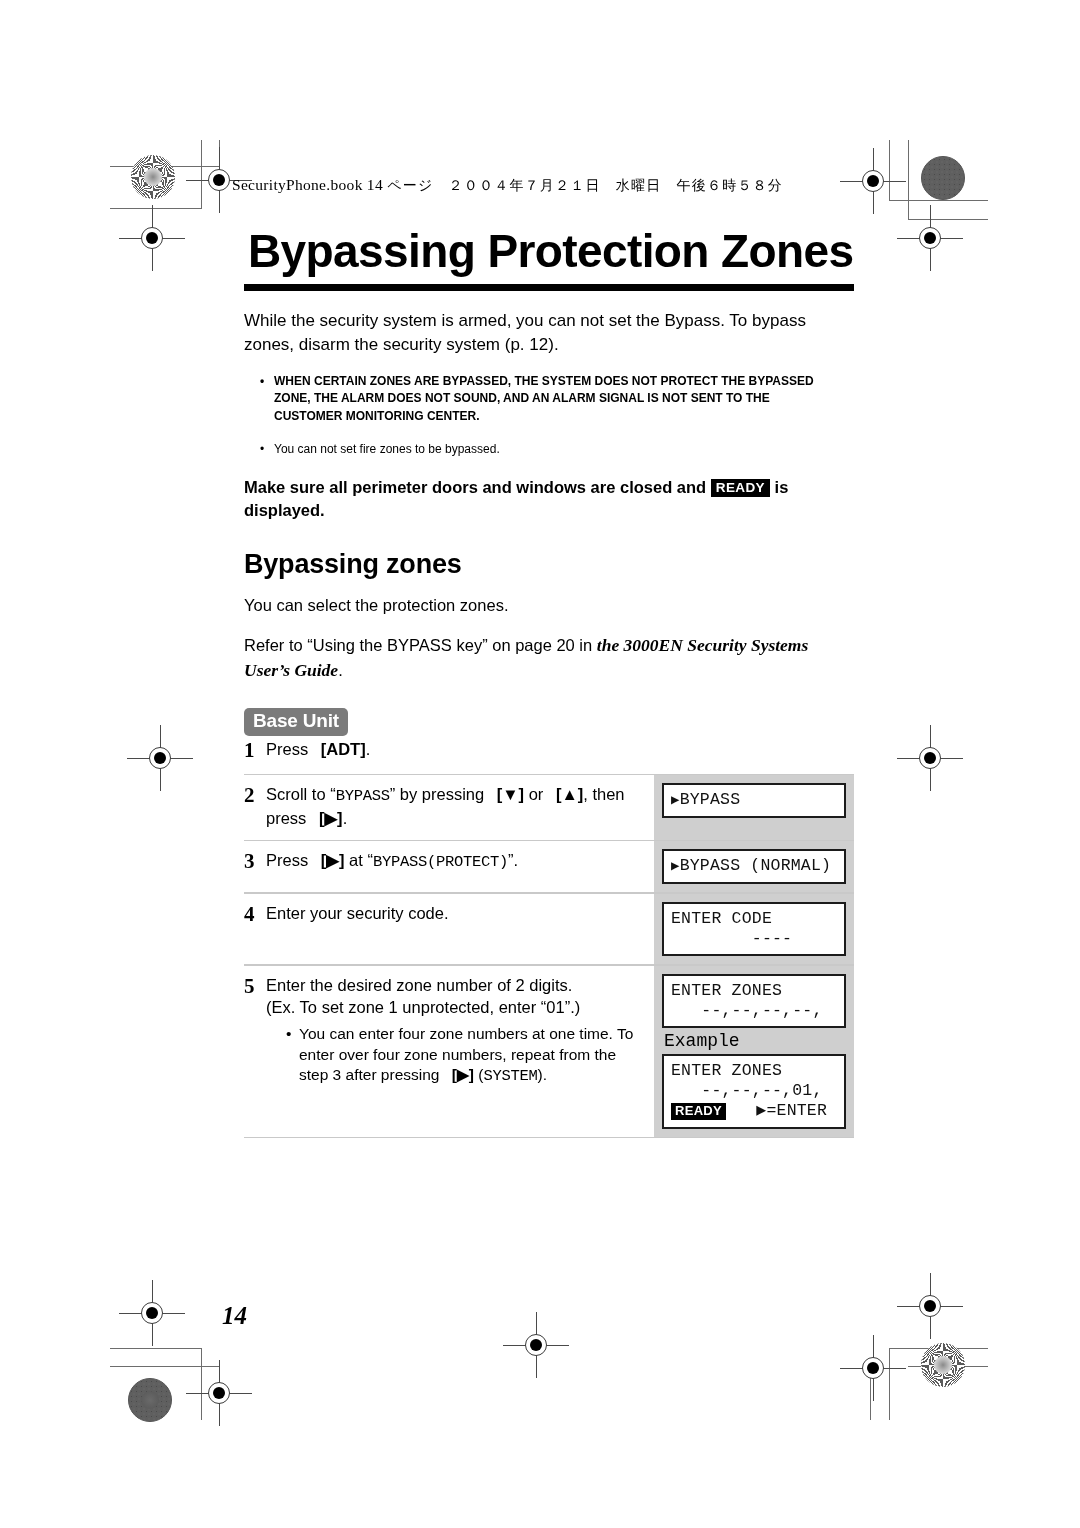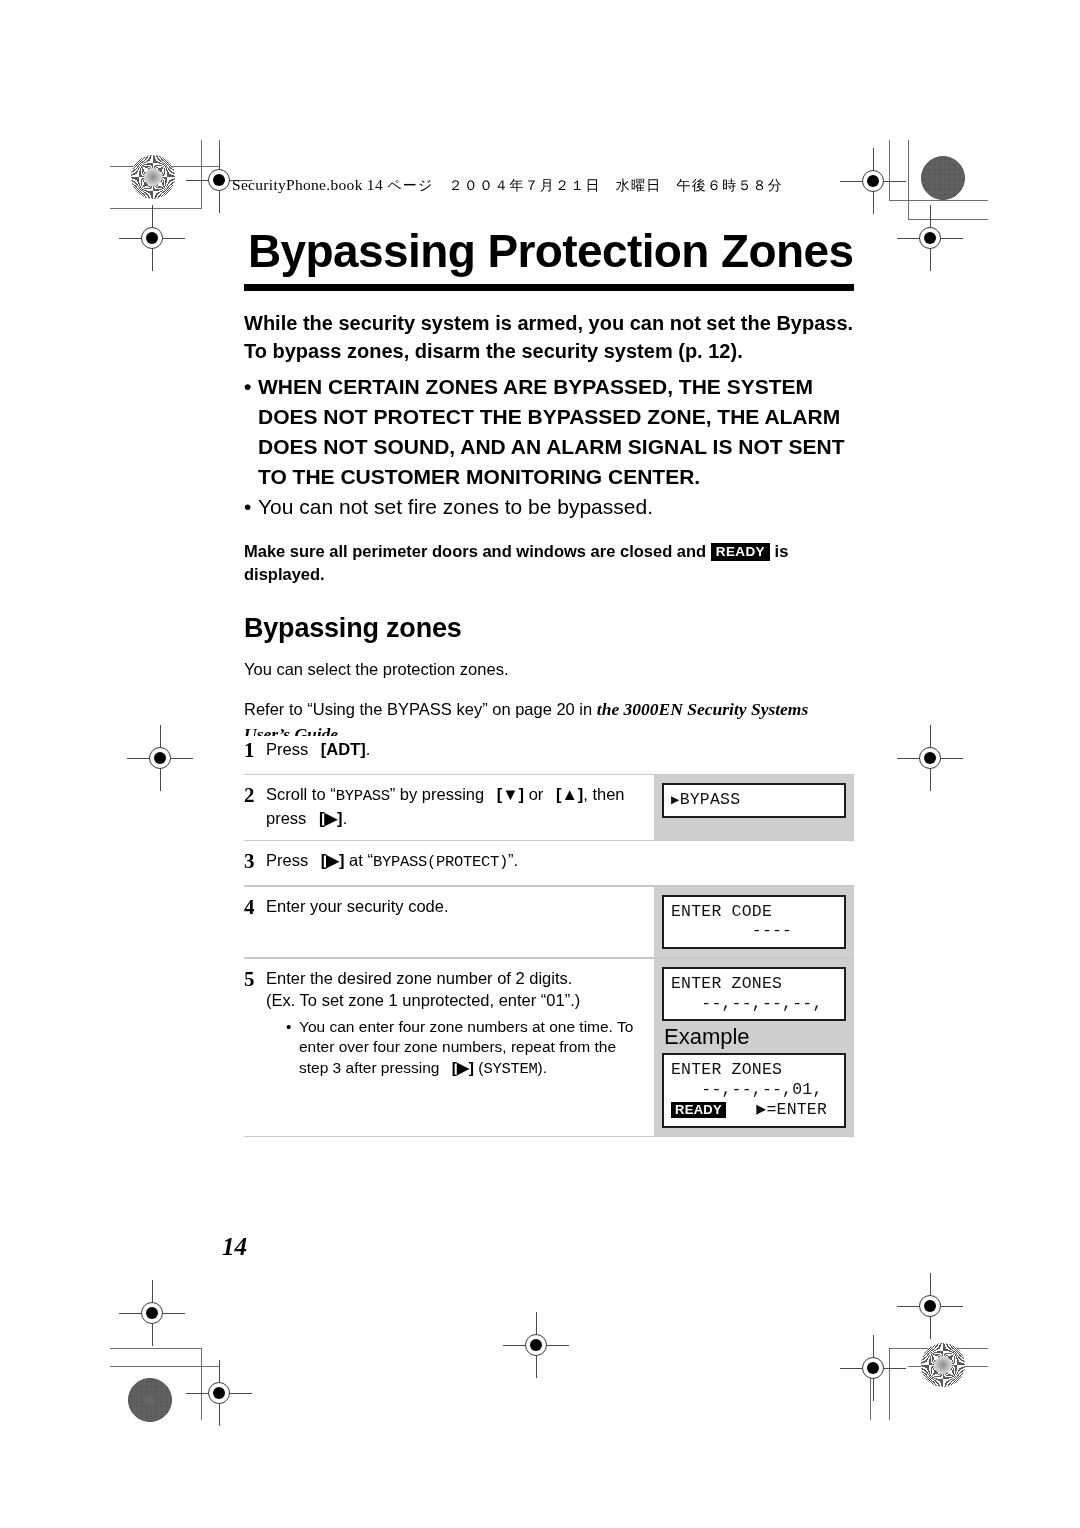--- a/index.html
+++ b/index.html
@@ -46,23 +46,23 @@
   
   .content{position:absolute;left:244px;top:228px;width:610px;}
 
   h1.title{
     font-size:46px;font-weight:bold;letter-spacing:-0.6px;
     margin:0 0 0 4px;line-height:1.0;
   }
   .titlerule{height:7px;background:#000;margin:10px 0 18px 0;width:610px;}
 
   p.body{font-size:16.5px;line-height:1.42;margin:0 0 16px 0;}
-  p.bold{font-size:20px;line-height:1.42;margin:0 0 6px 0;font-weight:bold;}
+  p.bold{font-size:17px;line-height:1.42;margin:0 0 6px 0;font-weight:normal;}
   ul.bul{list-style:none;margin:0;padding:0;}
-  ul.bul li{font-size:21px;line-height:1.43;position:relative;padding-left:14px;margin:0;}
+  ul.bul li{font-size:12px;line-height:1.43;position:relative;padding-left:14px;margin:16px;}
   ul.bul li:before{content:"\2022";position:absolute;left:0;top:0;}
   ul.bul li.caps{font-weight:bold;padding-left:14px;}
 
   .mk{font-size:16.5px;line-height:1.42;font-weight:bold;margin:18px 0 0 0;}
   .readybadge{
     display:inline-block;background:#000;color:#fff;font-weight:bold;
     font-size:13.5px;letter-spacing:0.4px;padding:1px 5px 2px 5px;
     vertical-align:1px;line-height:1.15;
     font-family:"Liberation Sans", sans-serif;
   }
@@ -96,26 +96,26 @@
 
   
   .lcd{
     background:#fff;border:2.2px solid #1b1b1b;box-sizing:border-box;
     padding:5px 7px 6px 7px;
     font-family:"Liberation Mono", monospace;font-size:16.5px;line-height:1.2;
     letter-spacing:0.2px;color:#111;
   }
   .lcd .l{white-space:pre;}
   .lcd .tri{font-size:14px;}
-  .exlabel{font-family:Liberation Sans, sans-serif;font-size:22px;margin:3px 0 3px 2px;}
+  .exlabel{font-family:Liberation Mono, monospace;font-size:18px;margin:3px 0 3px 2px;}
   .ready2{display:inline-block;background:#000;color:#fff;font-weight:bold;
           font-family:"Liberation Sans", sans-serif;font-size:13px;
           padding:0px 4px 1px 4px;letter-spacing:0.3px;}
 
-  .pagenum{position:absolute;left:222px;top:1233px;
+  .pagenum{position:absolute;left:222px;top:1302px;
     font-family:"Liberation Serif", serif;font-style:italic;font-weight:bold;font-size:25px;}
 </style>
 </head>
 <body>
 
 <div class="page">
 
   <div class="cropline" style="left:110px;top:166px;width:110px;height:1.2px;"></div>
   <div class="cropline" style="left:219px;top:140px;width:1.2px;height:27px;"></div>
   <div class="cropline" style="left:110px;top:208px;width:92px;height:1.2px;"></div>
@@ -265,20 +265,25 @@
       </div>
     </div>
     <div class="sep"></div>
 
     <div class="srow">
       <div class="scell">
         <div class="stepline">
           <span class="num">3</span>
           <span class="stxt"><span>Press </span><span class="key">[▶]</span><span> at “</span><span class="mono">BYPASS(PROTECT)</span><span>”.</span></span>
         </div>
+      </div>
+      <div class="lcdcell">
+        <div class="lcd">
+            <div class="l"><span class="tri">▶</span>BYPASS (NORMAL)</div>
+          </div>
       </div>
     </div>
     <div class="sep"></div>
 
     <div class="srow">
       <div class="scell">
         <div class="stepline">
           <span class="num">4</span>
           <span class="stxt"><span>Enter your security code.</span></span>
         </div>

